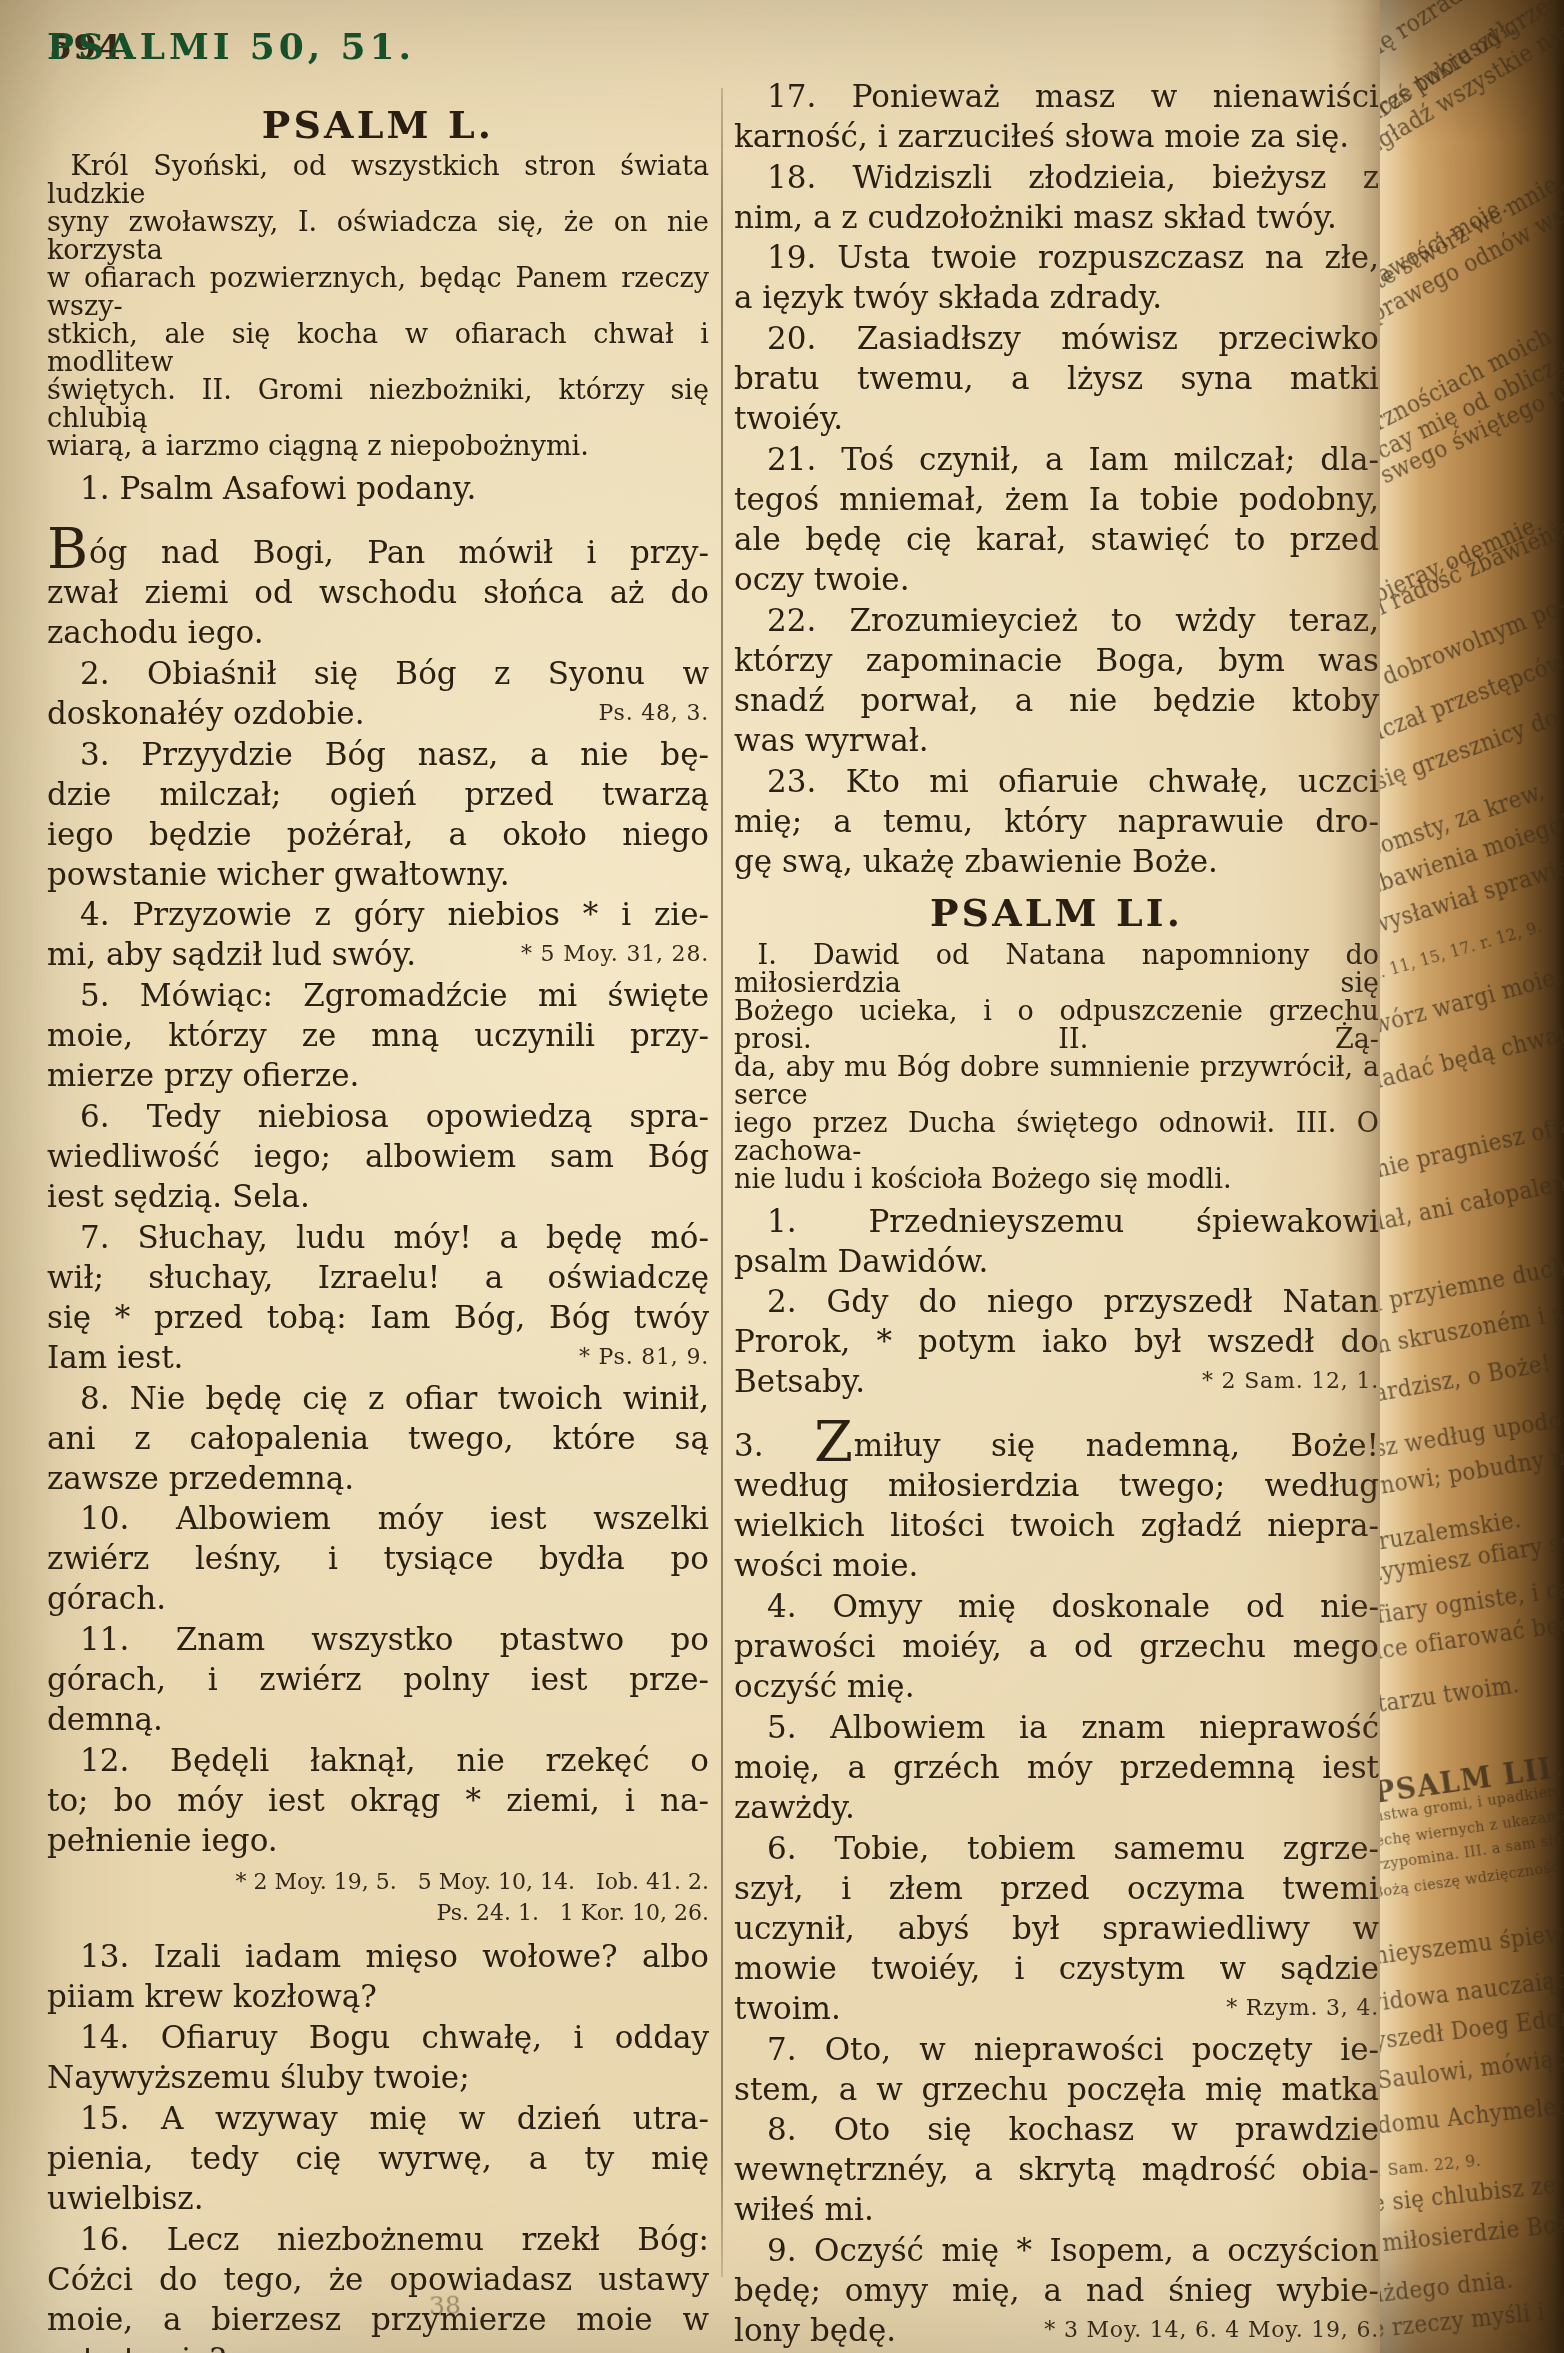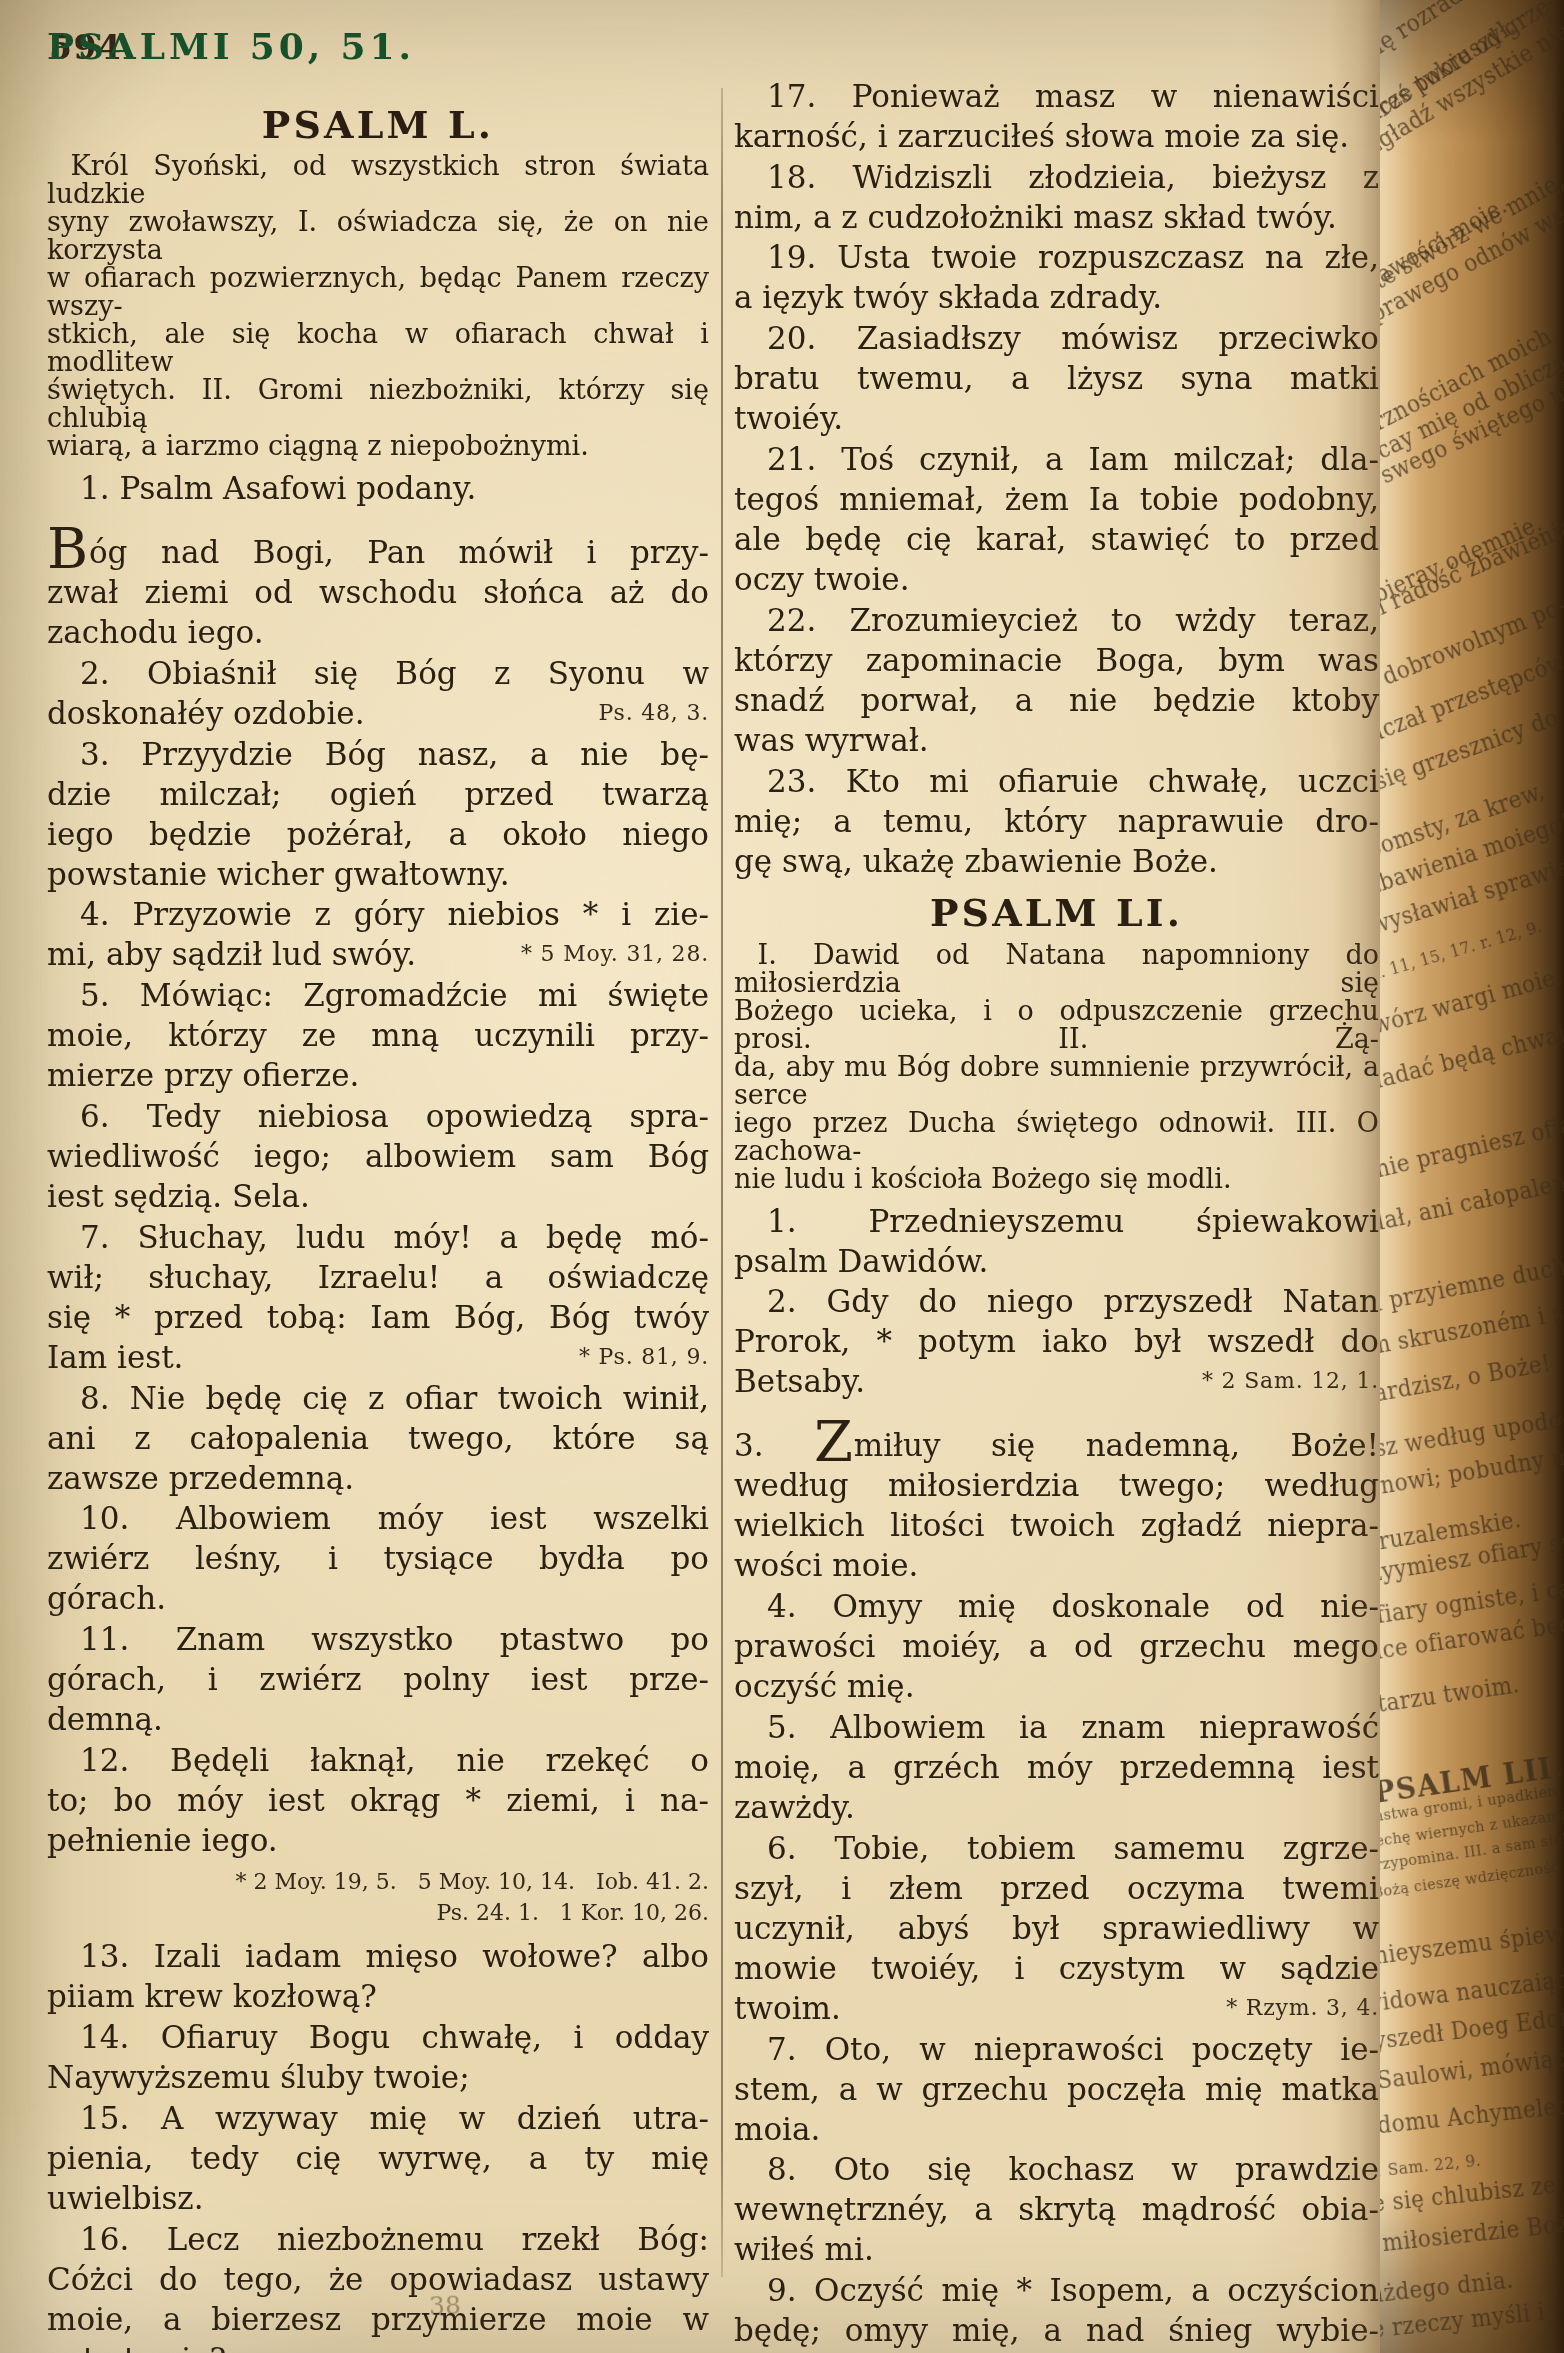--- a/index.html
+++ b/index.html
@@ -222,21 +222,20 @@
     <div class="verse">
       <div class="line just ind">6. Tobie, tobiem samemu zgrze-</div>
       <div class="line just">szył, i złem przed oczyma twemi</div>
       <div class="line just">uczynił, abyś był sprawiedliwy w</div>
       <div class="line just">mowie twoiéy, i czystym w sądzie</div>
       <div class="line"><span class="ref">* Rzym. 3, 4.</span>twoim.</div>
     </div>
     <div class="verse">
       <div class="line just ind">7. Oto, w nieprawości poczęty ie-</div>
       <div class="line just">stem, a w grzechu poczęła mię matka</div>
-      <div class="line">moia.</div>
     </div>
     <div class="verse">
       <div class="line just ind">8. Oto się kochasz w prawdzie</div>
       <div class="line just">wewnętrznéy, a skrytą mądrość obia-</div>
       <div class="line">wiłeś mi.</div>
     </div>
     <div class="verse">
       <div class="line just ind">9. Oczyść mię * Isopem, a oczyścion</div>
       <div class="line just">będę; omyy mię, a nad śnieg wybie-</div>
       <div class="line"><span class="ref">* 3 Moy. 14, 6.   4 Moy. 19, 6.</span>lony będę.</div>

